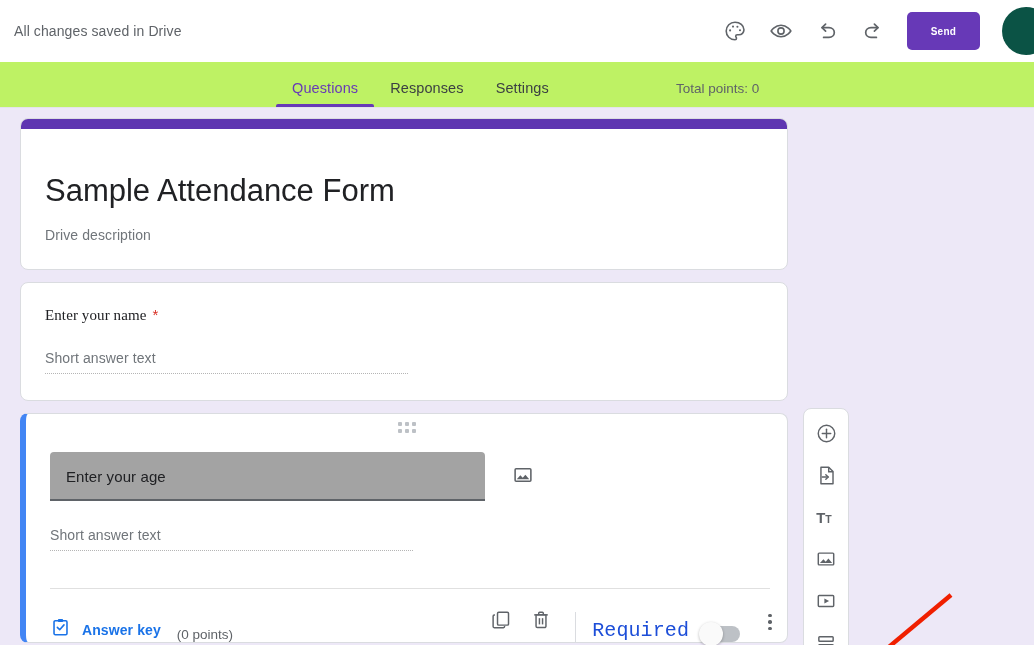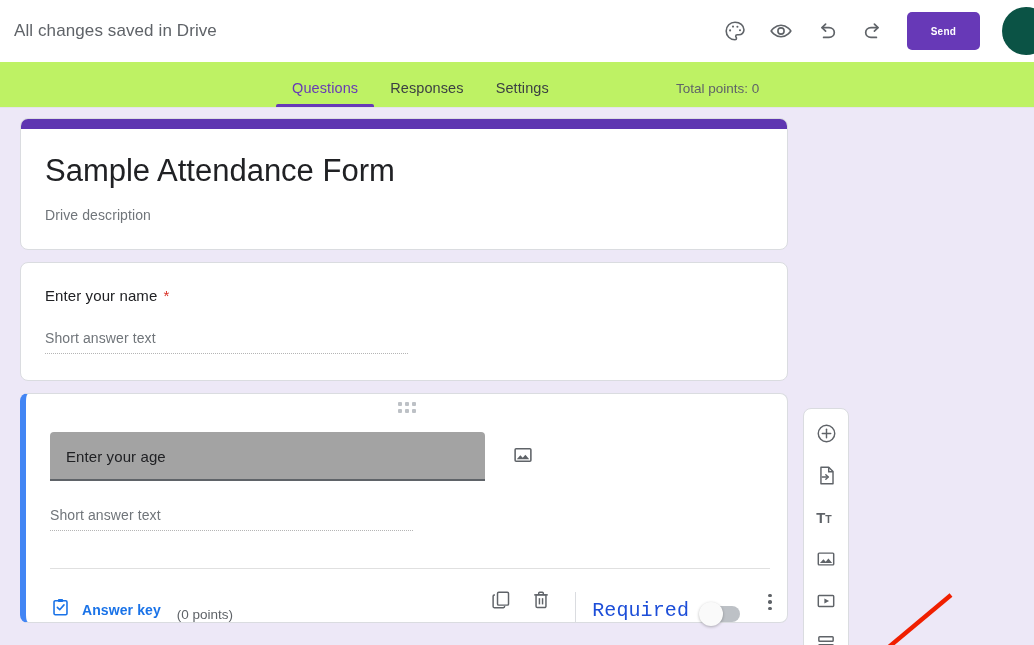--- a/index.html
+++ b/index.html
@@ -21,21 +21,21 @@
   .topbar {
     position: relative;
     height: 62px;
     background: #ffffff;
     display: flex;
     align-items: center;
     padding: 0 12px 0 14px;
   }
 
   .save-status {
-    font-size: 17px;
+    font-size: 14px;
     color: #5f6368;
     letter-spacing: 0.1px;
     white-space: nowrap;
   }
 
   .topbar-spacer { flex: 1 1 auto; }
 
   .topbar-actions {
     display: flex;
     align-items: center;
@@ -176,20 +176,21 @@
     overflow: hidden;
     padding: 0;
     margin-bottom: 12px;
   }
   .header-stripe {
     height: 10px;
     background: #5E35B1;
   }
   .header-body {
     padding: 22px 20px 26px 24px;
+    margin-top: 20px;
   }
   .form-title {
     font-size: 31px;
     font-weight: normal;
     color: #202124;
     letter-spacing: 0px;
     line-height: 40px;
   }
   .form-desc {
     margin-top: 16px;
@@ -205,20 +206,21 @@
   }
   .q-title-row {
     display: flex;
     align-items: baseline;
     gap: 6px;
   }
   .q-title {
     font-size: 15px;
     color: #202124;
     letter-spacing: 0.1px;
+    font-family: Liberation Serif, serif;
   }
   .q-required-star {
     color: #d93025;
     font-size: 15px;
     line-height: 1;
   }
   .short-answer-hint {
     margin-top: 26px;
     width: 363px;
     font-size: 14px;

